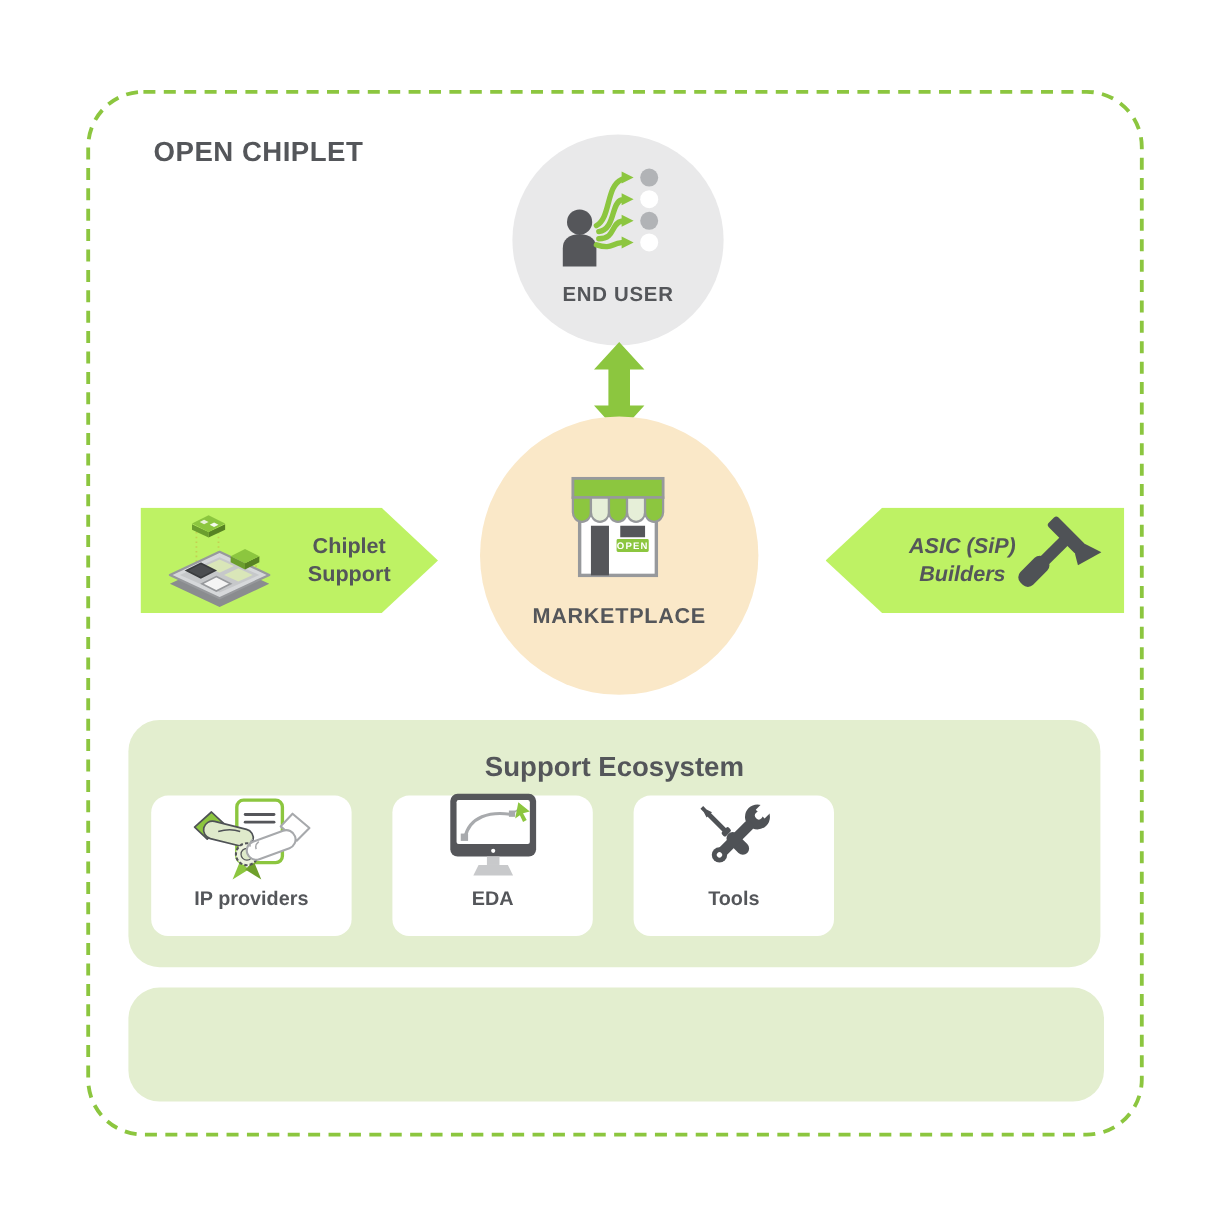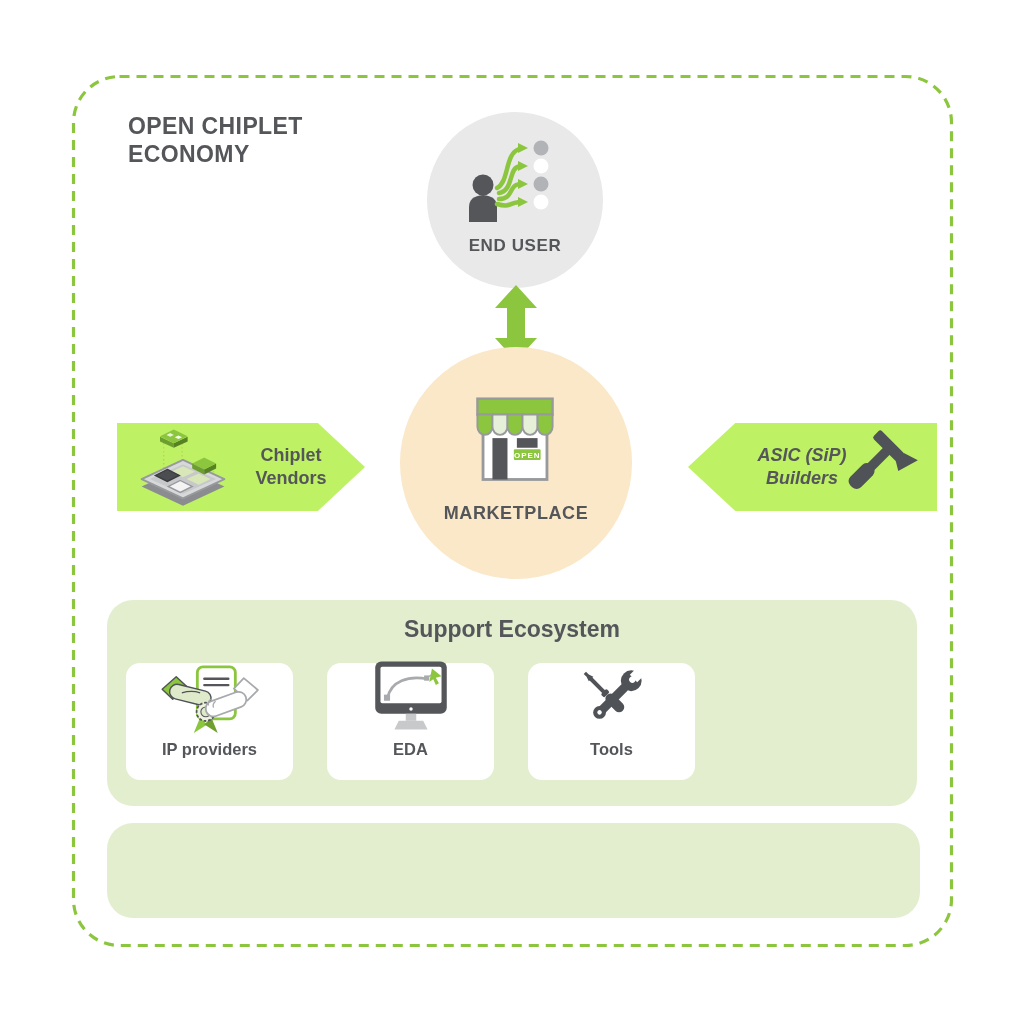--- a/index.html
+++ b/index.html
@@ -34,21 +34,21 @@
   .arrow-right{left:688px;width:249px;
       clip-path:polygon(19% 0,100% 0,100% 100%,19% 100%,0 50%);font-style:italic;}
   .arrow-label{position:absolute;top:50%;transform:translateY(-50%);
       font-size:18px;line-height:23px;font-weight:700;color:#54565A;text-align:center;}
   .arrow-left .arrow-label{left:118px;width:112px;}
   .arrow-right .arrow-label{left:52px;width:124px;}
 
   
   .panel{position:absolute;background:#E3EECF;border-radius:26px;}
   .panel-support{left:107px;top:600px;width:810px;height:206px;}
-  .panel-title{text-align:center;padding-top:16px;font-size:23px;font-weight:700;color:#54565A;}
+  .panel-title{text-align:center;padding-top:26px;font-size:23px;font-weight:700;color:#54565A;}
   .cards{position:absolute;left:19px;top:63px;display:flex;gap:34px;}
   .card{width:167px;height:117px;background:#fff;border-radius:14px;display:flex;
         flex-direction:column;align-items:center;justify-content:flex-end;}
   .card .icon-wrap{flex:1;display:flex;align-items:center;justify-content:center;width:100%;}
   .card-label{font-size:16.5px;font-weight:700;color:#54565A;margin-bottom:21px;}
 
   
   .panel-platforms{left:107px;top:823px;width:813px;height:95px;}
   .platforms-title{text-align:center;padding-top:15px;font-size:23px;font-weight:700;color:#54565A;}
   .platforms-subtitle{text-align:center;margin-top:7px;font-size:16px;font-weight:700;color:#54565A;}
@@ -57,21 +57,20 @@
 <body>
 
 <div class="canvas">
 
   <svg class="frame-svg" width="1024" height="1024" viewBox="0 0 1024 1024">
     <rect x="73.5" y="76.5" width="878" height="869" rx="46" fill="none" stroke="#8CC63F" stroke-width="3.2" stroke-dasharray="10 7"></rect>
   </svg>
 
   <div class="title">
     <div>OPEN CHIPLET</div>
-    <div>ECONOMY</div>
   </div>
 
   <div class="node-circle circle-enduser">
     <svg class="abs" style="left:36px;top:26px;" width="100" height="88" viewBox="0 0 100 88">
       <circle cx="20" cy="47" r="10.5" fill="#55565A"></circle>
       <path d="M6,84 L6,69 Q6,58 20,57 Q34,58 34,69 L34,84 Z" fill="#55565A"></path>
       <g stroke="#8CC63F" stroke-width="4.5" fill="none" stroke-linecap="round">
         <path d="M34,50 C46,44 42,17 55,11.5"></path>
         <path d="M36,55 C50,53 46,31 55,28.6"></path>
         <path d="M36,61 C50,61 46,48 55,46.4"></path>
@@ -133,21 +132,21 @@
       <polygon points="91,44 78,50.5 78,56 91,49.5" fill="#578223"></polygon>
       <polygon points="78,37.5 91,44 78,50.5 65,44" fill="#8CC63F"></polygon>
       <polygon points="30,15 45,22 45,27 30,20" fill="#6B9E2E"></polygon>
       <polygon points="60,15 45,22 45,27 60,20" fill="#578223"></polygon>
       <polygon points="45,7 60,14.5 45,22 30,14.5" fill="#8CC63F"></polygon>
       <polygon points="41,11 45,13 41,15 37,13" fill="#E8F2D8"></polygon>
       <polygon points="50,13.5 54,15.5 50,17.5 46,15.5" fill="#FFFFFF" opacity="0.9"></polygon>
     </svg>
     <div class="arrow-label">
       <div>Chiplet</div>
-      <div>Vendors</div>
+      <div>Support</div>
     </div>
   </div>
 
   <div class="side-arrow arrow-right">
     <div class="arrow-label">
       <div>ASIC (SiP)</div>
       <div>Builders</div>
     </div>
     <svg class="abs" style="left:142px;top:1px;" width="88" height="88" viewBox="0 0 100 100">
       <g transform="rotate(45 50 50)" fill="#4F5256">

